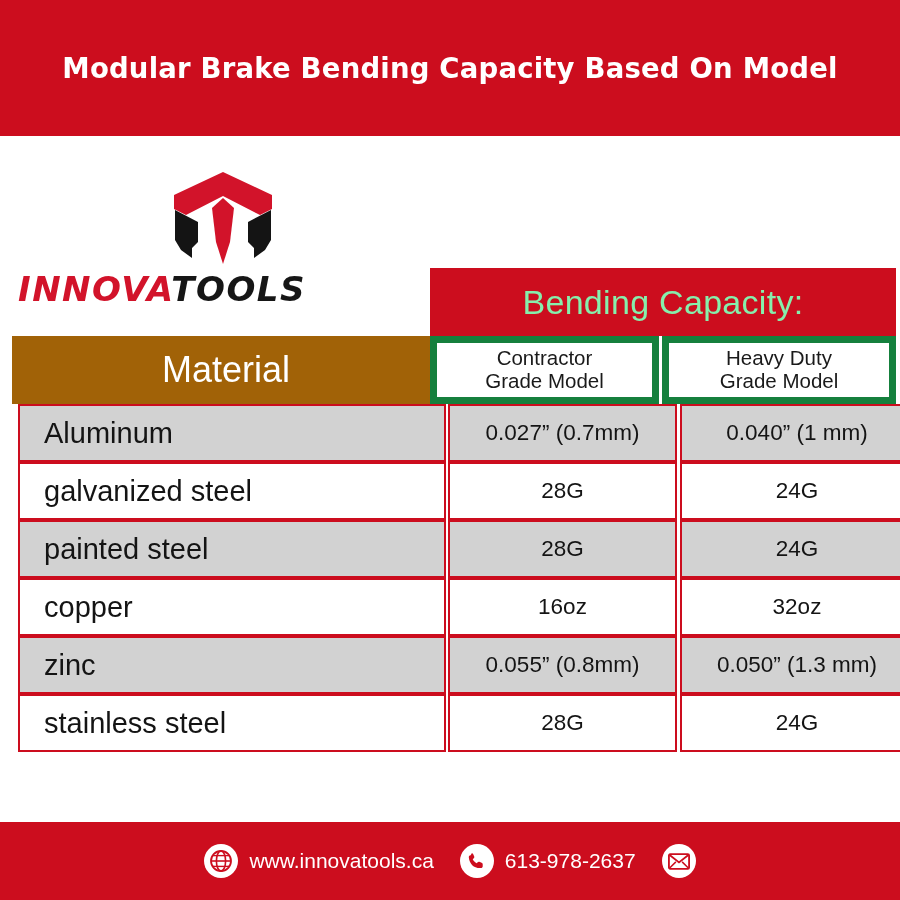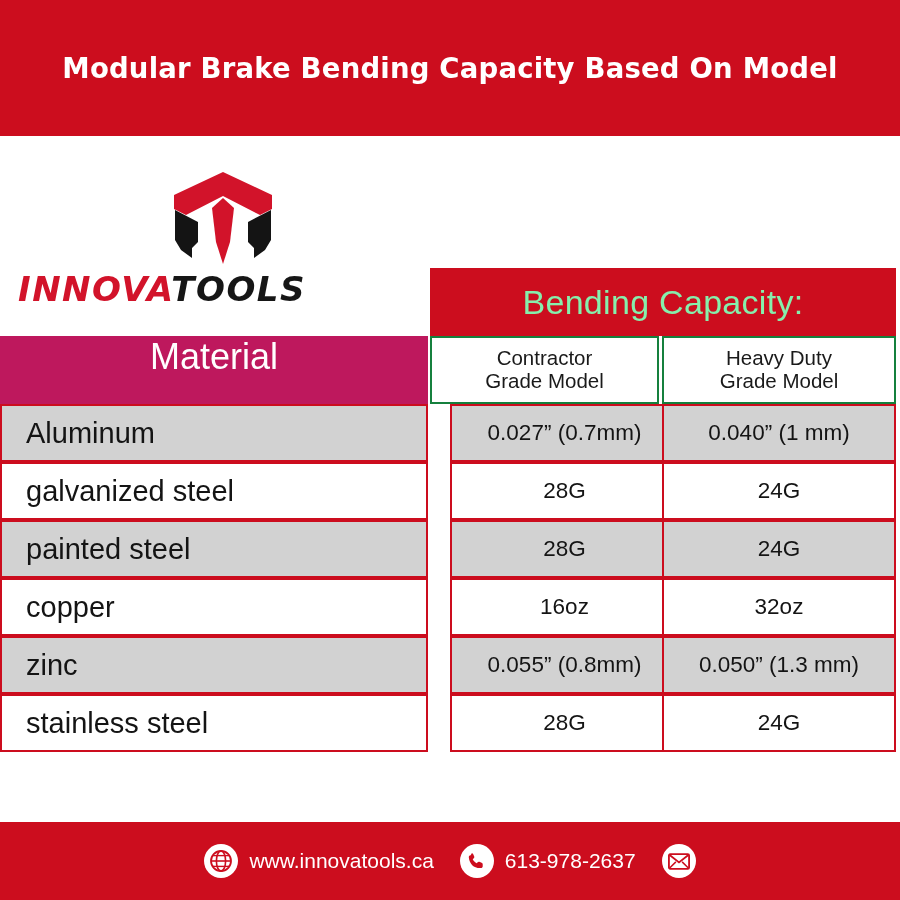--- a/index.html
+++ b/index.html
@@ -75,80 +75,82 @@
     color: #86efac;
     font-family: "Liberation Sans", sans-serif;
     font-size: 34px;
     font-weight: 400;
     letter-spacing: 0.3px;
   }
 
   
   .mat-banner {
     position: absolute;
-    left: 0; top: 336px;
+    left: 12px; top: 336px;
     width: 428px; height: 68px;
-    background: #be185d;
-    display: flex;
+    background: #a16207;
+    display: flex;
+    align-items: center;
     justify-content: center;
   }
   .mat-banner span {
     color: #ffffff;
     font-family: "Liberation Sans", sans-serif;
     font-size: 36px;
     font-weight: 400;
   }
 
   
   .sub-head {
     position: absolute;
     top: 336px;
     height: 68px;
     background: #ffffff;
-    border: 2px solid #15803d;
+    border: 7px solid #15803d;
     display: flex;
     align-items: center;
     justify-content: center;
     text-align: center;
   }
   .sub-head.c1 { left: 430px; width: 229px; }
   .sub-head.c2 { left: 662px; width: 234px; }
   .sub-head span {
     color: #1a1a1a;
     font-family: "Liberation Sans", sans-serif;
     font-size: 20.5px;
     line-height: 1.12;
     font-weight: 400;
   }
 
   
   .tbody {
     position: absolute;
     left: 0; top: 404px;
     width: 896px;
+    padding-left: 18px;
   }
   .trow {
     position: relative;
     height: 58px;
     width: 896px;
   }
   .cell {
     position: absolute;
     top: 0;
     height: 58px;
     border: 2px solid #CC0D1E;
     display: flex;
     align-items: center;
   }
   .cell.material {
     left: 0; width: 428px;
     padding-left: 24px;
     justify-content: flex-start;
   }
-  .cell.v1 { left: 450px; width: 229px; justify-content: center; }
+  .cell.v1 { left: 430px; width: 229px; justify-content: center; }
   .cell.v2 { left: 662px; width: 234px; justify-content: center; }
 
   .cell.material span {
     font-family: "Liberation Sans", sans-serif;
     font-size: 29px;
     color: #141414;
     font-weight: 400;
     white-space: nowrap;
   }
   .cell.v1 span, .cell.v2 span {

